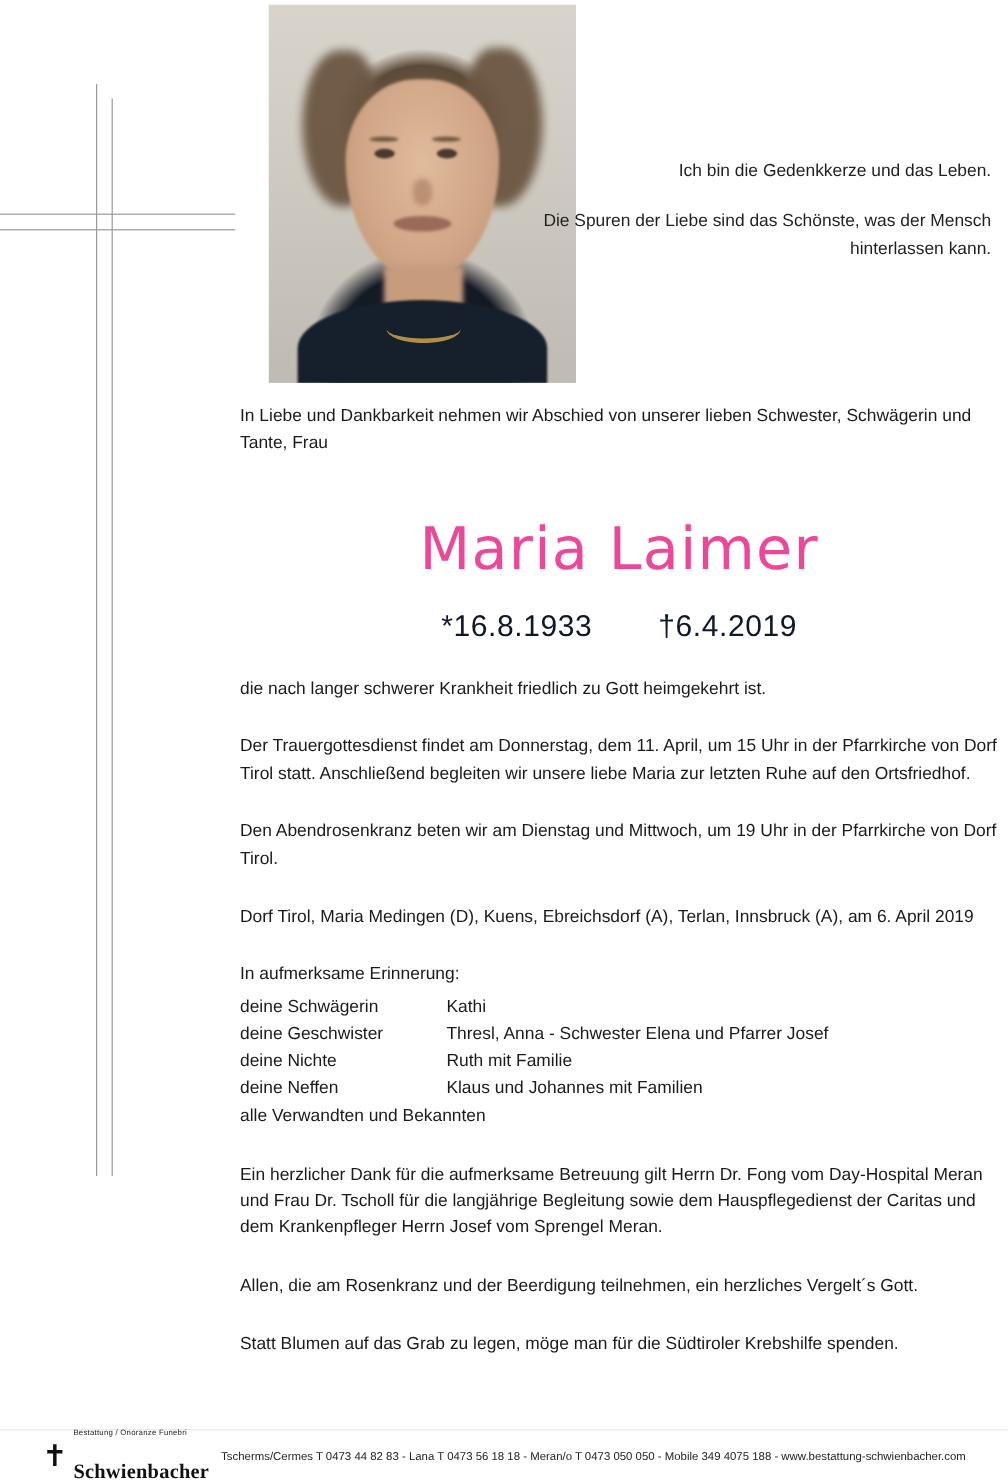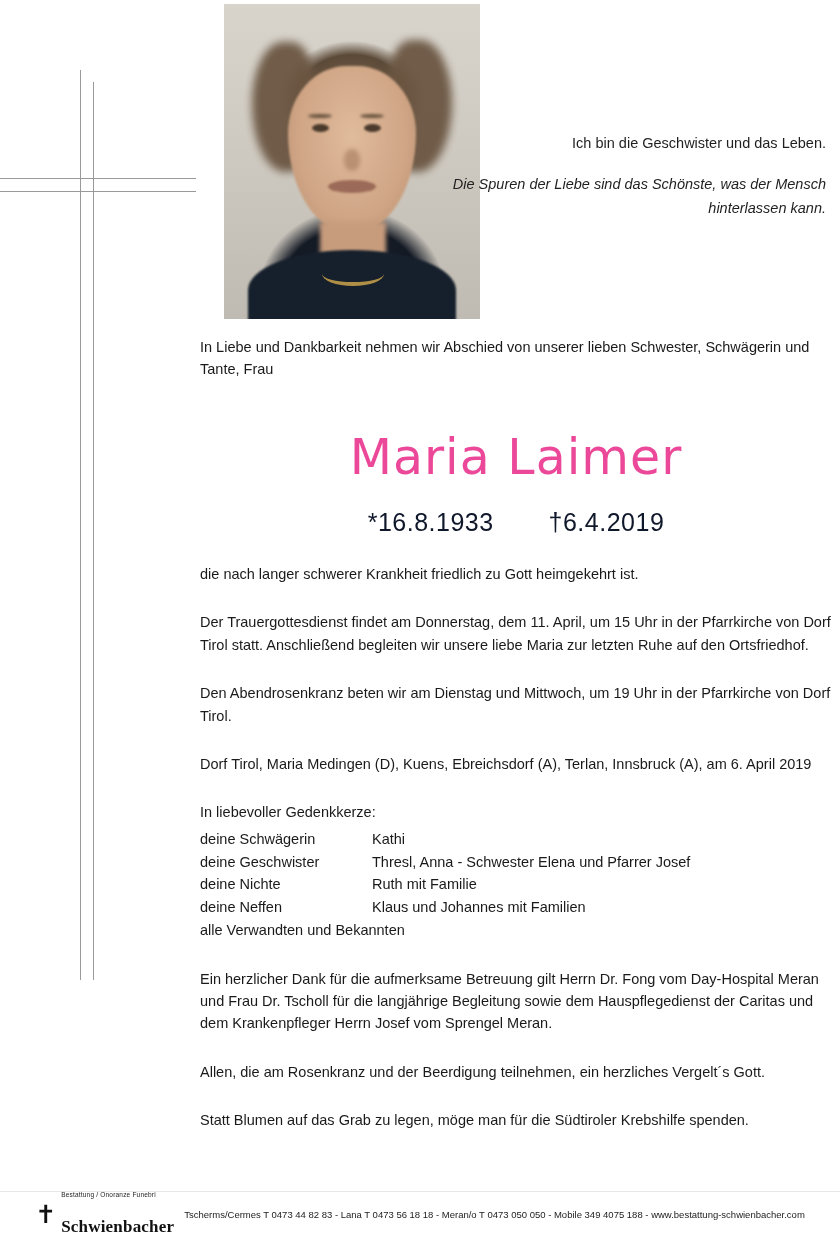--- a/index.html
+++ b/index.html
@@ -169,21 +169,21 @@
     position: absolute;
     right: 14px;
     top: 132px;
     width: 430px;
     text-align: right;
     font-size: 14.5px;
     line-height: 1.62;
     color: #1f1f1f;
   }
   .verse p { margin: 0 0 18px 0; }
-  .verse p:last-child { margin-bottom: 16px; font-style: italic; }
+  .verse p:last-child { margin-bottom: 16px; }
 
   .body-col {
     position: absolute;
     left: 200px;
     top: 336px;
     width: 632px;
   }
   .intro {
     font-size: 14.5px;
     line-height: 1.55;
@@ -310,41 +310,41 @@
     <div class="eye-r"></div>
     <div class="nose"></div>
     <div class="mouth"></div>
     <div class="neck"></div>
     <div class="collar"></div>
     <div class="necklace"></div>
   </div>
 </div>
 
 <div class="verse">
-  <p>Ich bin die Geschwister und das Leben.</p>
+  <p>Ich bin die Gedenkkerze und das Leben.</p>
   <p>Die Spuren der Liebe sind das Schönste, was der Mensch hinterlassen kann.</p>
 </div>
 
 <div class="body-col">
   <p class="intro">In Liebe und Dankbarkeit nehmen wir Abschied von unserer lieben Schwester, Schwägerin und Tante, Frau</p>
 
   <h1 class="name">Maria Laimer</h1>
 
   <div class="dates">
     <span>*16.8.1933</span>
     <span class="sep"></span>
     <span>†6.4.2019</span>
   </div>
 
   <p class="para">die nach langer schwerer Krankheit friedlich zu Gott heimgekehrt ist.</p>
   <p class="para">Der Trauergottesdienst findet am Donnerstag, dem 11. April, um 15 Uhr in der Pfarrkirche von Dorf Tirol statt. Anschließend begleiten wir unsere liebe Maria zur letzten Ruhe auf den Ortsfriedhof.</p>
   <p class="para">Den Abendrosenkranz beten wir am Dienstag und Mittwoch, um 19 Uhr in der Pfarrkirche von Dorf Tirol.</p>
   <p class="para">Dorf Tirol, Maria Medingen (D), Kuens, Ebreichsdorf (A), Terlan, Innsbruck (A), am 6. April 2019</p>
 
-  <p class="rel-head">In liebevoller Gedenkkerze:</p>
+  <p class="rel-head">In aufmerksame Erinnerung:</p>
   <table class="relations">
     <tbody>
       <tr>
         <td class="k">deine Schwägerin</td>
         <td class="v">Kathi</td>
       </tr>
       <tr>
         <td class="k">deine Geschwister</td>
         <td class="v">Thresl, Anna - Schwester Elena und Pfarrer Josef</td>
       </tr>

